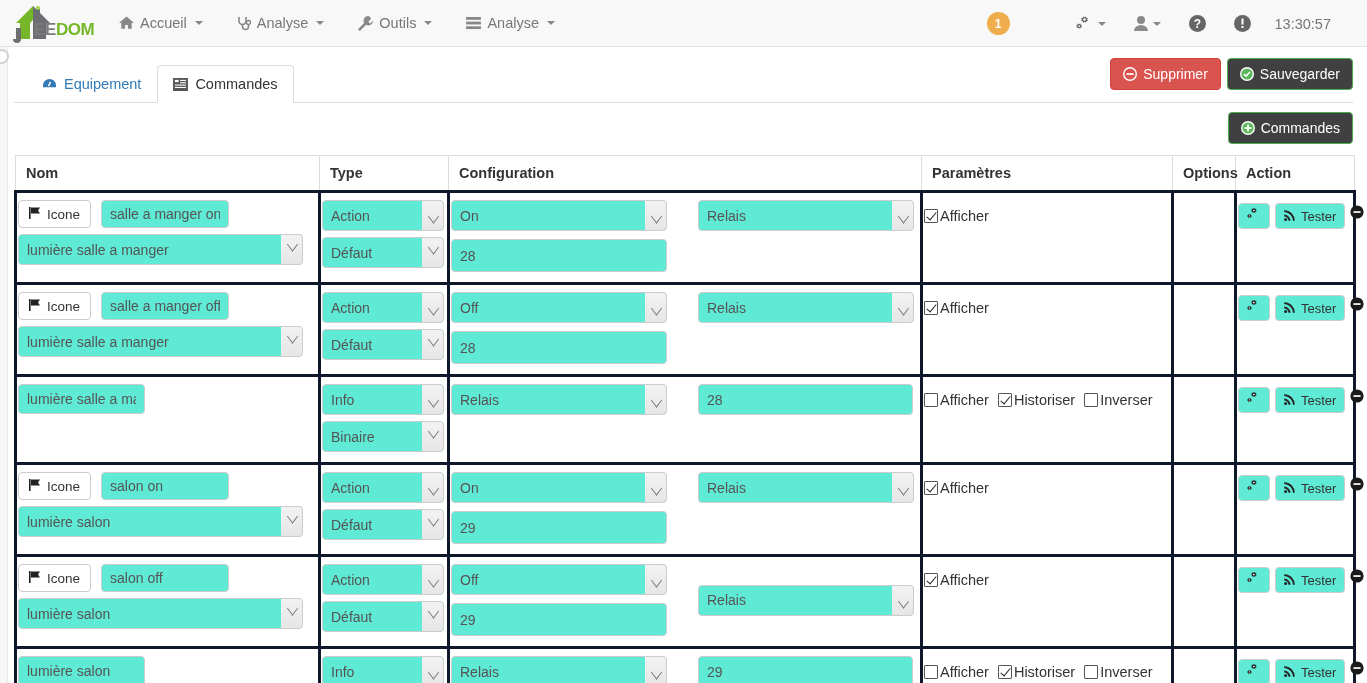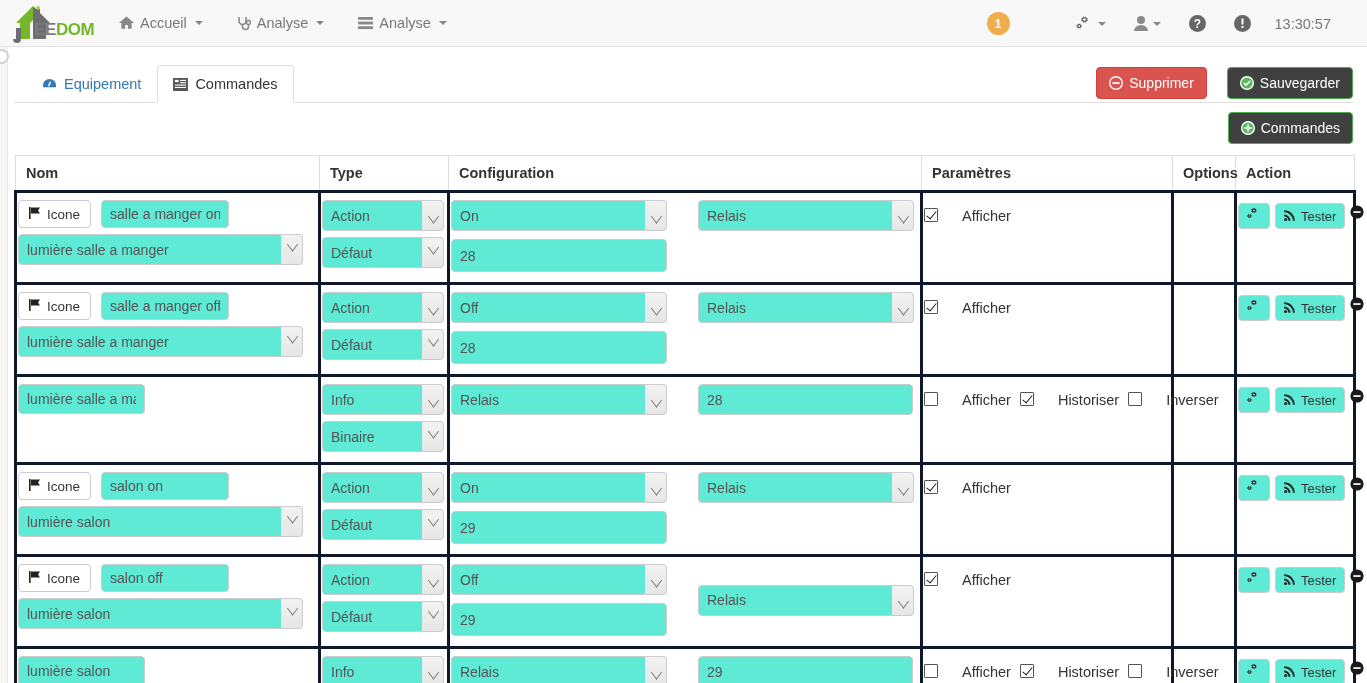--- a/index.html
+++ b/index.html
@@ -101,22 +101,22 @@
     justify-content: space-between;
   }
   .tab.active {
     background: #fff;
     border-color: #ddd #ddd #fff;
     color: #333;
   }
   .tab-icon { display: inline-block; }
 
   .top-buttons {
-    position: absolute; right: 0; top: 9px;
-    display: flex; gap: 20px; margin-left: 41px;
+    position: absolute; right: 0; top: 0;
+    display: flex; gap: 6px; margin-left: 41px;
   }
   .btn {
     display: inline-flex; align-items: center; gap: 6px;
     height: 32px; padding: 0 12px;
     font-size: 14px; border-radius: 4px;
     border: 1px solid transparent;
     color: #fff; cursor: pointer;
     white-space: nowrap;
   }
   .btn-danger { background: #d9534f; border-color: #d43f3a; }
@@ -205,21 +205,21 @@
   .name-input-narrow { width: 128px; height: 28px; margin-left: 10px; }
   .obj-select { width: 285px; height: 31px; margin-top: 6px; }
   .type-select { width: 122px; }
   .subtype-select { width: 122px; margin-top: 6px; }
   .conf-select-a { width: 216px; }
   .conf-select-b { width: 216px; margin-left: 31px; }
   .conf-input { width: 216px; margin-top: 8px; height: 33px; }
   .conf-input-wide { width: 216px; margin-left: 31px; height: 31px; }
 
   .cb-line { display: flex; align-items: center; gap: 0; padding-top: 8px; }
-  .cb-item { display: inline-flex; gap: 24px; margin-right: 9px; font-size: 14.5px; color: #333; }
+  .cb-item { display: inline-flex; align-items: center; gap: 2px; margin-right: 9px; font-size: 14.5px; color: #333; }
   .cb {
     width: 14px; height: 14px;
     border: 1px solid #555; background: #fff;
     display: inline-block; position: relative;
     border-radius: 1px;
   }
   .cb.checked::after {
     content: "";
     position: absolute; left: 4px; top: 0px;
     width: 4px; height: 9px;
@@ -259,20 +259,29 @@
     </div>
     <div class="nav-item">
       <span>
         <svg class="icon-svg" width="14" height="15" viewBox="0 0 14 15">
             <path d="M2 1 v4 a3.5 3.5 0 0 0 7 0 V1" stroke="#888" stroke-width="1.6" fill="none"></path>
             <path d="M5.5 8.5 v2 a3 3 0 0 0 6 0 V8" stroke="#888" stroke-width="1.6" fill="none"></path>
             <circle cx="11.5" cy="6.5" r="2" stroke="#888" stroke-width="1.4" fill="none"></circle>
           </svg>
       </span>
       <span>Analyse</span>
+      <i class="caret"></i>
+    </div>
+    <div class="nav-item">
+      <span>
+        <svg class="icon-svg" width="15" height="15" viewBox="0 0 16 16">
+            <path d="M11 0 a5 5 0 0 0 -4.4 7.4 L0 14 l2 2 l6.6-6.6 A5 5 0 0 0 16 5 l-3 3 l-2-2 l3-3 A5 5 0 0 0 11 0 z" fill="#888"></path>
+          </svg>
+      </span>
+      <span>Outils</span>
       <i class="caret"></i>
     </div>
     <div class="nav-item">
       <span>
         <svg class="icon-svg" width="15" height="13" viewBox="0 0 16 14">
             <rect x="0" y="0" width="16" height="3" fill="#888"></rect>
             <rect x="0" y="5" width="16" height="3" fill="#888"></rect>
             <rect x="0" y="10" width="16" height="3" fill="#888"></rect>
           </svg>
       </span>

